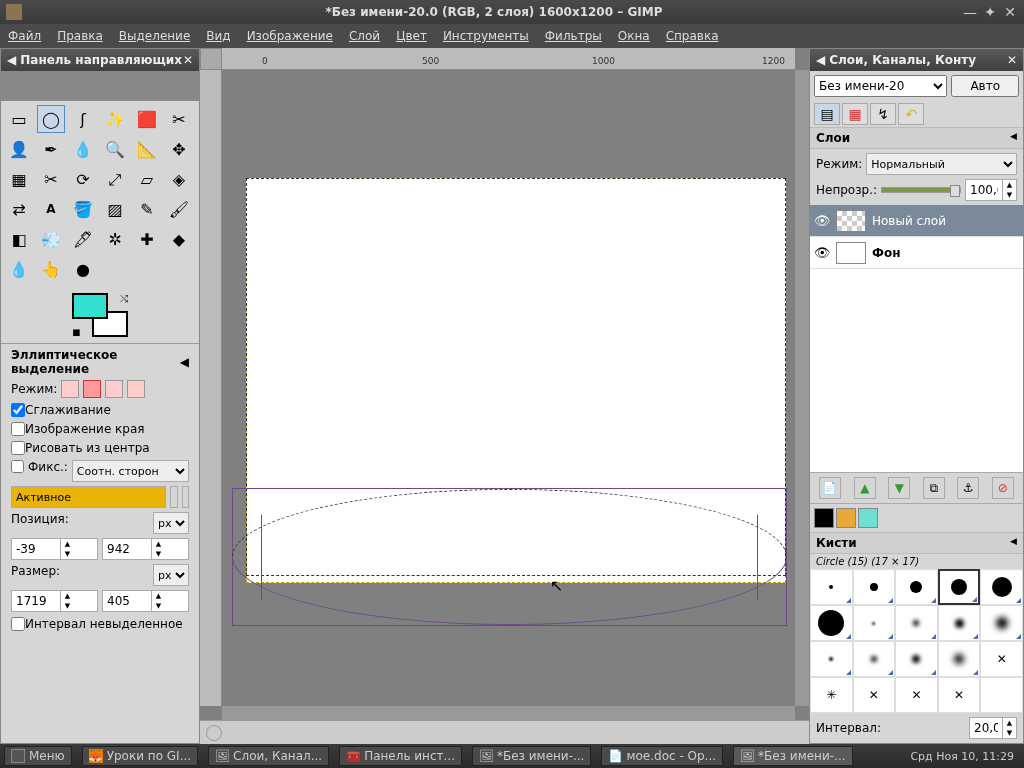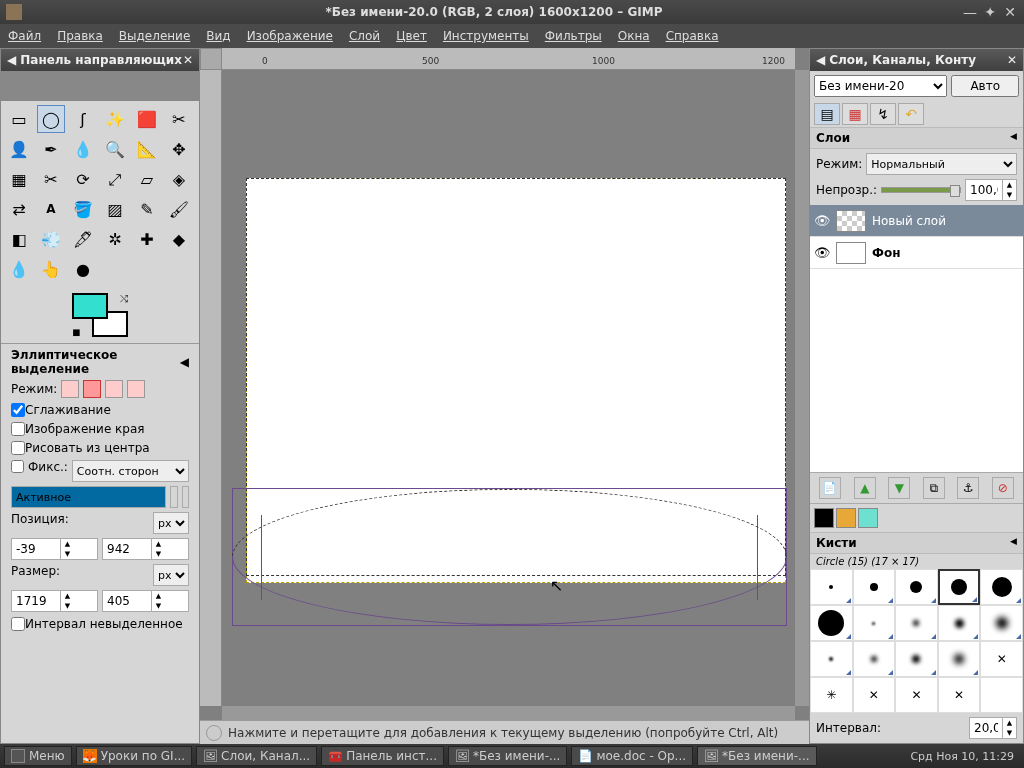--- a/index.html
+++ b/index.html
@@ -49,21 +49,21 @@
 .modebox.active { border:1px solid #cc3333; background:#f99; }
 .check-row { display:flex; align-items:center; margin:5px 0; }
 .check-row input[type=checkbox]{ width:14px; height:14px; }
 .field-row { display:flex; align-items:flex-start; gap:4px; margin:4px 0; }
 .field-row label { width:52px; }
 .spin { display:flex; border:1px solid #aaa; background:#fff; height:22px; }
 .spin input { border:none; width:48px; padding:0 4px; font-size:12px; }
 .spin .arrows { width:14px; display:flex; flex-direction:column; }
 .spin .arrows div { flex:1; font-size:7px; display:flex; align-items:center; justify-content:center; border-left:1px solid #aaa; cursor:pointer; }
 select.combo { height:22px; border:1px solid #aaa; background:#eee; font-size:11px; }
-input.inputbox { height:22px; border:1px solid #aaa; background:#0369a1; padding:0 4px; font-size:11px; }
+input.inputbox { height:22px; border:1px solid #aaa; background:#eab308; padding:0 4px; font-size:11px; }
 
 
 .layers-dock { position:absolute; right:0; top:0; width:215px; bottom:0; background:#d6d6d6; border:1px solid #888; display:flex; flex-direction:column; }
 .image-selector { display:flex; padding:4px; gap:4px; }
 .image-selector select { flex:1; height:22px; }
 .image-selector button { height:22px; padding:0 17px; }
 .tabstrip { display:flex; padding:2px 4px; gap:2px; }
 .tabstrip .tab { width:26px; height:22px; border:1px solid #aaa; display:flex; align-items:center; justify-content:center; font-size:14px; background:#ddd; }
 .tabstrip .tab.active { background:#c8d8e8; }
 .section-header { background:#d0d0d0; padding:3px 6px; font-weight:bold; display:flex; border-top:1px solid #bbb; border-bottom:1px solid #bbb; }
@@ -85,21 +85,21 @@
 .color-swatches { display:flex; padding:4px; gap:2px; }
 .color-swatches .sw { width:20px; height:20px; border:1px solid #888; }
 .brush-grid { display:grid; grid-template-columns:repeat(5,1fr); gap:0; padding:0; background:#fff; }
 .brush-cell { height:36px; border:1px solid #ddd; display:flex; align-items:center; justify-content:center; position:relative; }
 .brush-cell.sel { border:2px solid #333; }
 .brush-dot { border-radius:50%; background:#000; }
 .brush-cell .corner { position:absolute; right:1px; bottom:1px; width:0; height:0; border-left:5px solid transparent; border-bottom:5px solid #4a6aaa; }
 .interval-row { display:flex; align-items:center; gap:4px; padding:4px 6px; }
 
 
-.taskbar { position:absolute; left:0; right:0; bottom:0; height:24px; background:linear-gradient(#3a3a3a,#2a2a2a); display:flex; align-items:center; color:#ccc; padding:12px 4px; gap:4px; }
+.taskbar { position:absolute; left:0; right:0; bottom:0; height:24px; background:linear-gradient(#3a3a3a,#2a2a2a); display:flex; align-items:center; color:#ccc; padding:12px 4px; gap:10px; }
 .taskbar .tbtn { height:20px; padding:0 6px; background:#4a4a4a; border:1px solid #222; display:flex; align-items:center; gap:4px; font-size:11px; cursor:pointer; max-width:130px; overflow:hidden; white-space:nowrap; }
 .taskbar .tbtn.active { background:#5a5a5a; }
 .taskbar .clock { margin-left:auto; font-size:11px; padding:0 6px; }
 .taskbar .ticon { width:14px; height:14px; display:inline-block; }
 </style>
 </head>
 <body>
 
 <div class="titlebar">
   <div class="gimp-icon"></div>
@@ -144,21 +144,20 @@
       <div style="position:absolute; left:10px; top:419px; width:555px; height:136px; border:1px dashed #333; border-radius:50%; border-bottom:none; clip-path:inset(0 0 50% 0);"></div>
       <div style="position:absolute; left:10px; top:419px; width:555px; height:136px; border:1px solid #6a4a8a; border-radius:50%; border-top:none; clip-path:inset(50% 0 0 0);"></div>
       <div class="cursor-arrow" style="left:328px; top:506px;">↖</div>
     </div>
     <div class="scrollbar-v"></div>
     <div class="scrollbar-h"></div>
   </div>
 
   <div class="statusbar">
     <div class="sb-icon"></div>
-    <span>Нажмите и перетащите для добавления к текущему выделению (попробуйте Ctrl, Alt)</span>
   </div>
 
   <div class="toolbox">
     <div class="panel-title">
       <span style="margin-right:4px">◀</span>
       <span>Панель направляющих</span>
       <span class="x">✕</span>
     </div>
     <div class="wilber"></div>
     <div class="tool-grid">

